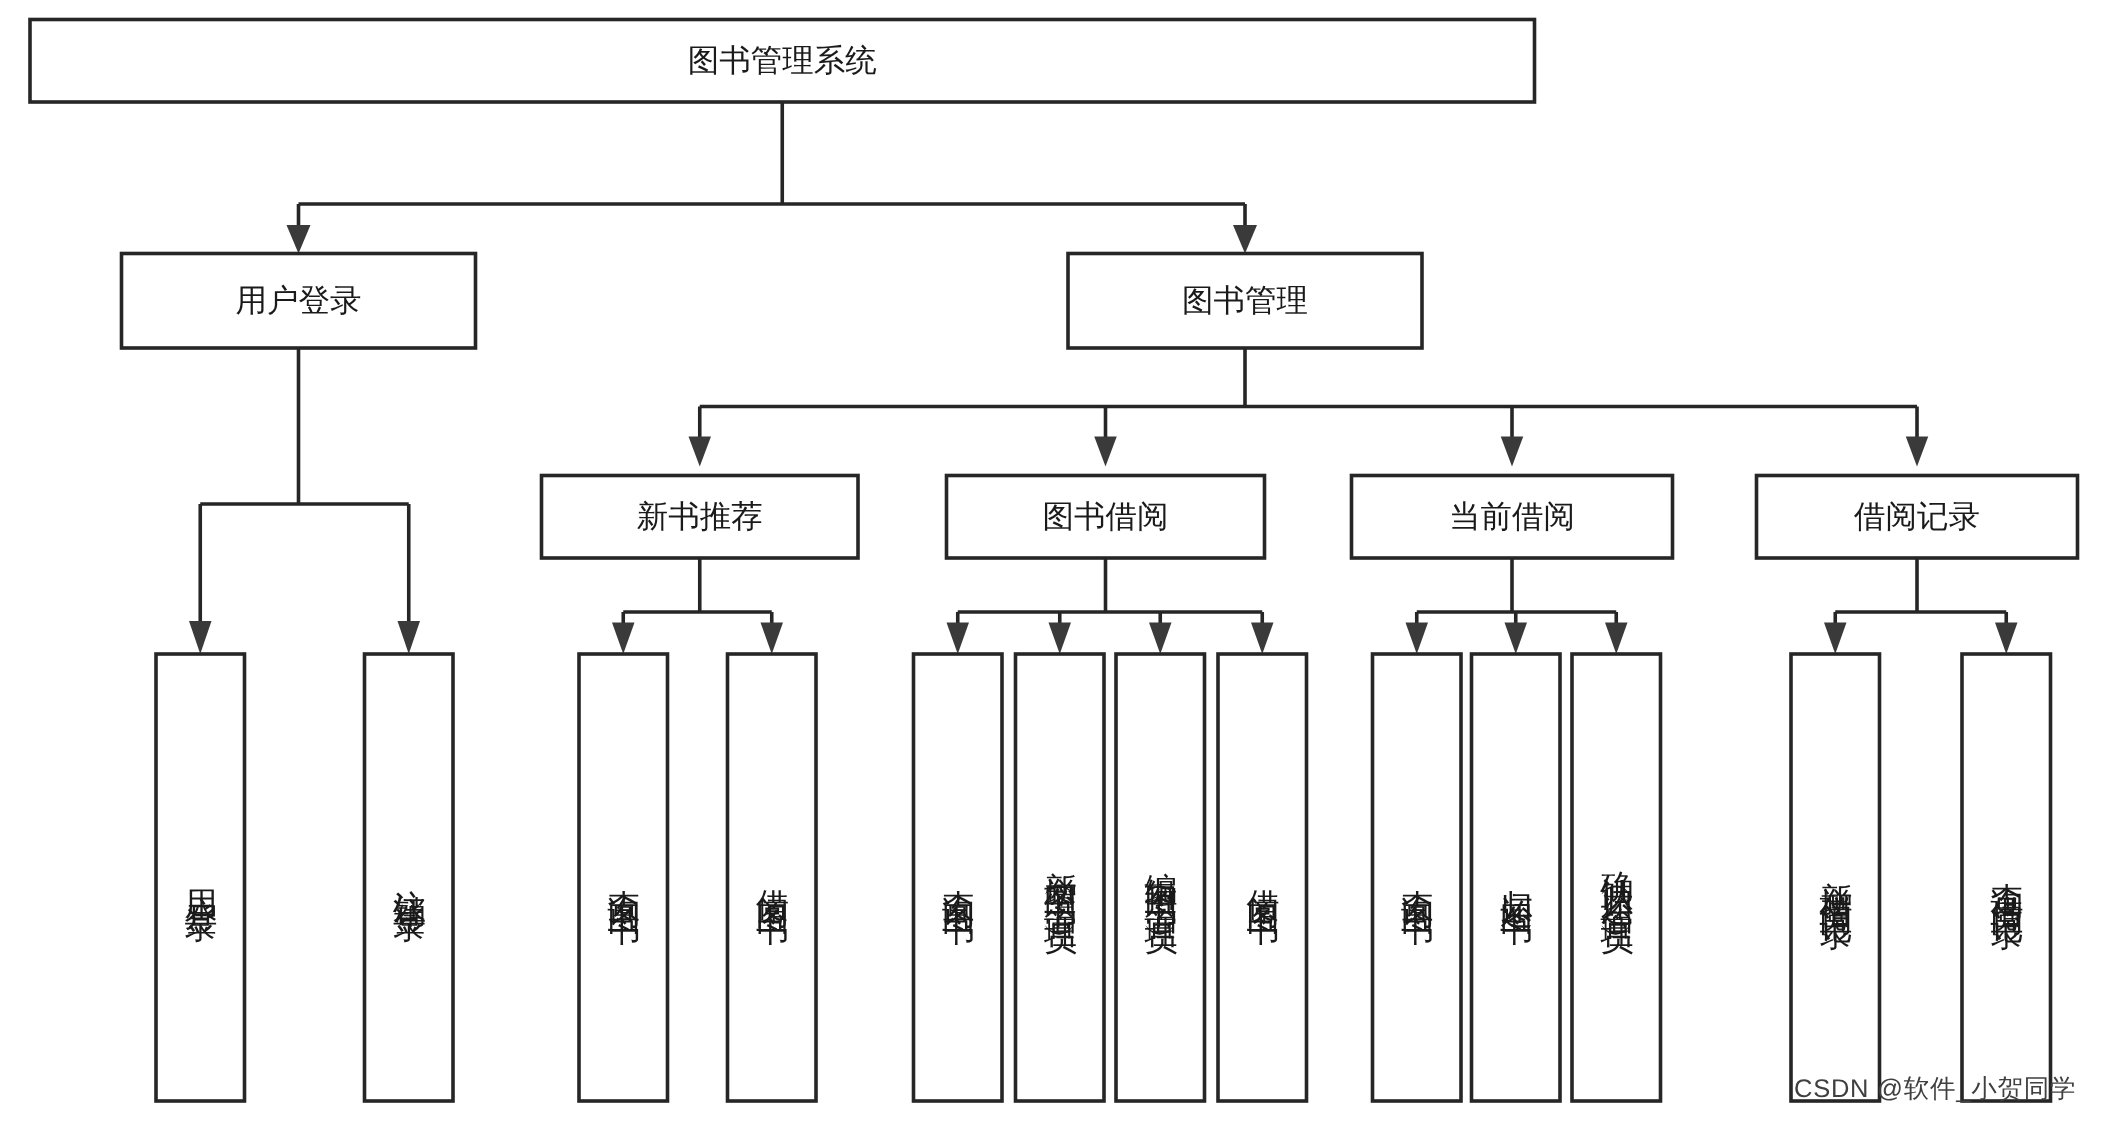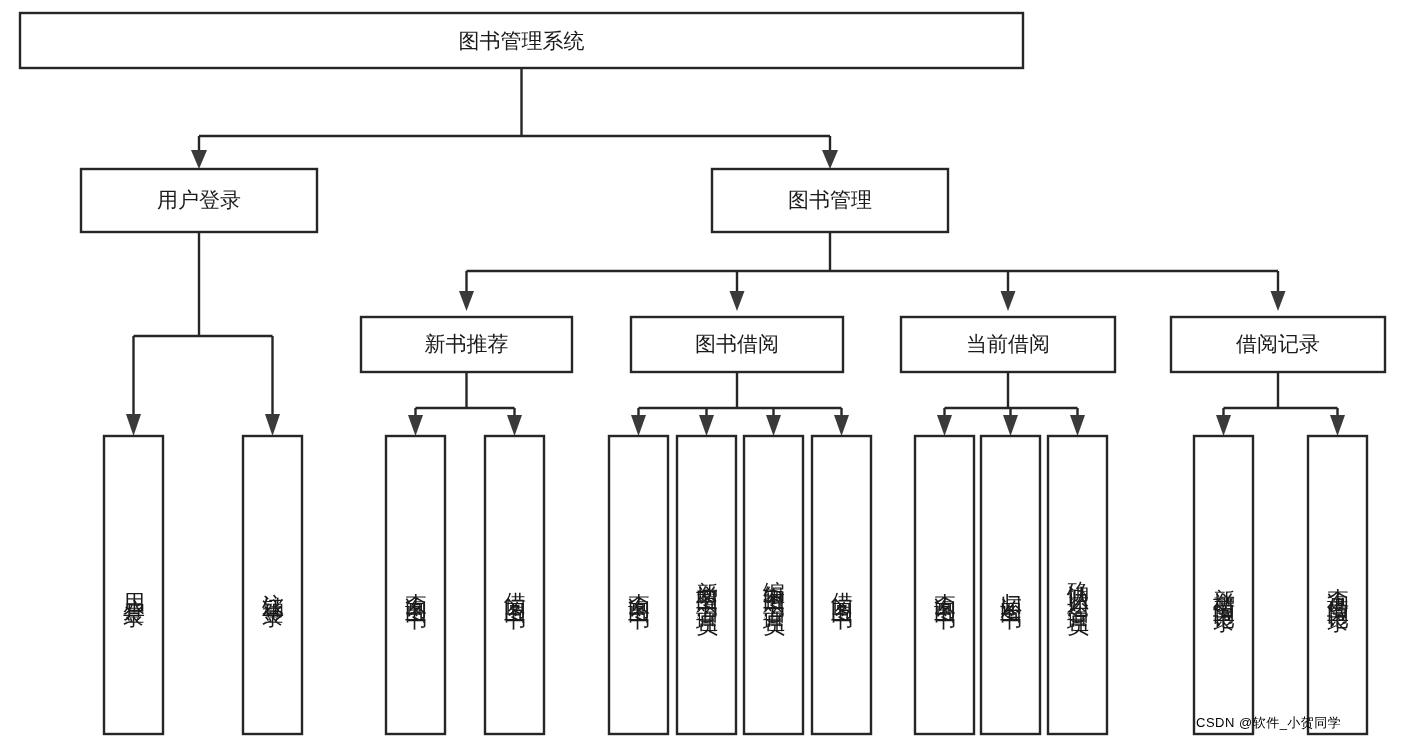--- a/index.html
+++ b/index.html
@@ -61,22 +61,22 @@
     align-items: center;
     justify-content: center;
     white-space: nowrap;
     pointer-events: none;
   }
   .watermark {
     position: absolute;
     left: 1196px;
     top: 714px;
     font-family: "Liberation Sans", "DejaVu Sans", sans-serif;
-    font-size: 13px;
-    color: #000000;
+    font-size: 17px;
+    color: #404040;
     white-space: nowrap;
     letter-spacing: 0.5px;
   }
 </style>
 </head>
 <body>
 
 <div id="diagram-root">
 
   <svg id="flow" viewBox="0 0 1405 747" xmlns="http://www.w3.org/2000/svg">

